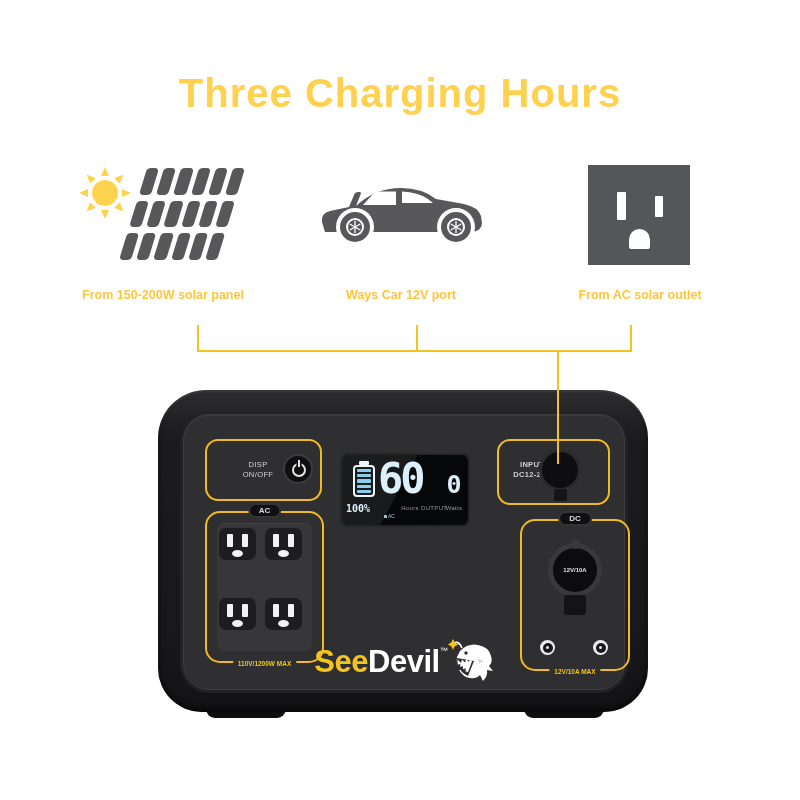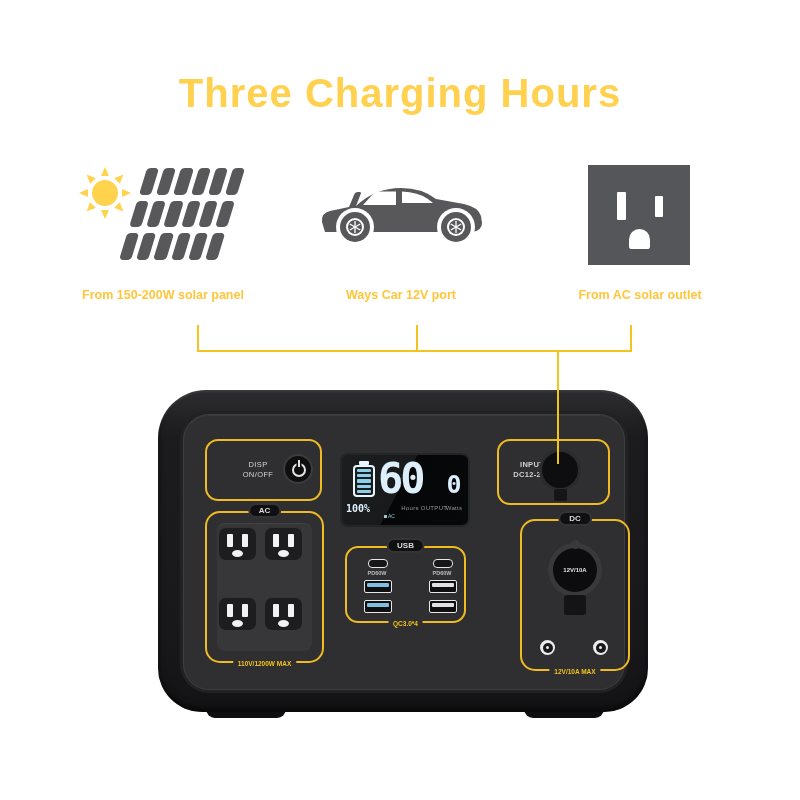--- a/index.html
+++ b/index.html
@@ -296,45 +296,47 @@
               <b></b>
             </div>
           <div class="outlet o4">
               <i class="s1"></i>
               <i class="s2"></i>
               <b></b>
             </div>
           <div class="maxlab">110V/1200W MAX</div>
         </div>
 
-        <div class="yblock usb">
-          <div class="badge">USB</div>
-          <div class="usbc colL"></div>
-          <div class="usbc colR"></div>
-          <div class="pdlab pdL">PD60W</div>
-          <div class="pdlab pdR">PD60W</div>
-          <div class="usba blue aL a1"></div>
-          <div class="usba blue aL a2"></div>
-          <div class="usba gray aR a1"></div>
-          <div class="usba gray aR a2"></div>
-          <div class="maxlab">QC3.0*4</div>
-        </div>
 
         <div class="yblock dcb">
           <div class="badge">DC</div>
           <div class="socket">
             <div class="socket-notch"></div>
             <div class="socket-lab">12V/10A</div>
           </div>
           <div class="socket-tab"></div>
           <div class="dcport p1"></div>
           <div class="dcport p2"></div>
           <div class="maxlab">12V/10A MAX</div>
         </div>
 
+        <div class="brand">
+          <span class="brand-txt"><span class="see">See</span><span class="devil">Devil</span></span>
+          <span class="tm">™</span>
+          <svg class="fish" width="46" height="52" viewBox="0 0 46 52">
+            <path d="M14,13 Q10,4 5,9" fill="none" stroke="#ffffff" stroke-width="1.6"></path>
+            <path d="M5,4 l1.8,3.6 3.6,1.8 -3.6,1.8 -1.8,3.6 -1.8,-3.6 -3.6,-1.8 3.6,-1.8 z" fill="#F3C41D"></path>
+            <path fill="#ffffff" d="M12,16 Q20,8 30,10 Q41,12 43,21 Q45,27 41,31 L45,36 L39,35 Q40,41 35,46 L32,40
+              Q28,44 22,43 Q15,42 11,35 L17,35 L10,30 Q8,26 9,22 Z"></path>
+            <path fill="#2f2e30" d="M9,23 L26,26 L20,41 Q13,38 10,31 Z"></path>
+            <path fill="#ffffff" d="M10,25 l3,3 1,-3.4 3,2.8 1,-3.2 3,2.6 1,-3 2,2.4 -4,11 -2.6,-1 .4,-3 -3,1 .2,-3 -3,.6 .4,-2.8 -2.4,.4 Z"></path>
+            <circle cx="18" cy="18" r="1.7" fill="#2f2e30"></circle>
+            <path d="M30,24 l6,2 -5,3 z" fill="#d9d9d9"></path>
+          </svg>
+        </div>
 
       </div>
     </div>
   </div>
 
   <div class="line v" style="left:197px;top:325px;height:27px;"></div>
   <div class="line v" style="left:416px;top:325px;height:27px;"></div>
   <div class="line v" style="left:630px;top:325px;height:27px;"></div>
   <div class="line h" style="left:197px;top:350px;width:435px;"></div>
   <div class="line v" style="left:557px;top:350px;height:114px;"></div>

